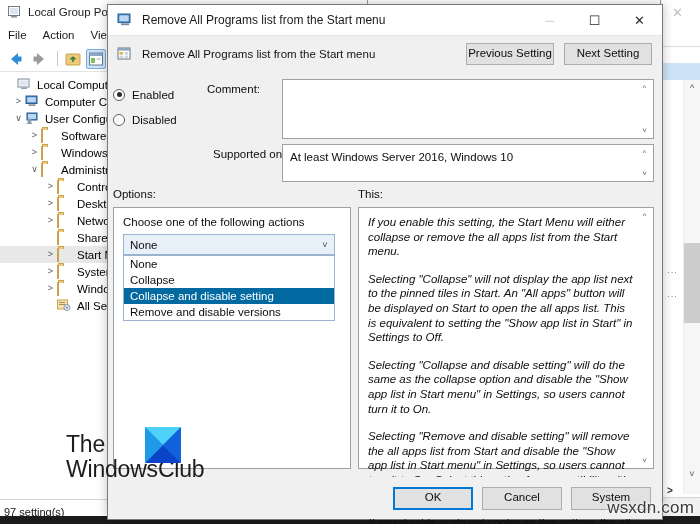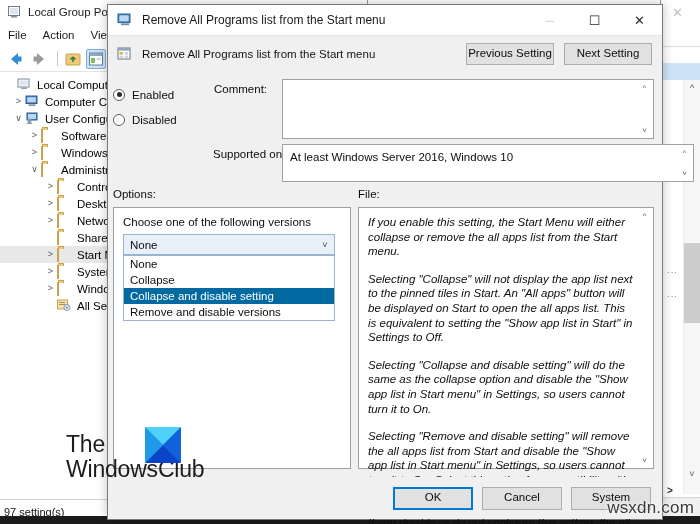--- a/index.html
+++ b/index.html
@@ -409,33 +409,33 @@
     border-radius: 50%;
   }
   .radio-label { font-size: 11.5px; color: #0d0d0d; }
 
   .lbl {
     position: absolute;
     font-size: 11.5px;
     color: #0d0d0d;
     white-space: nowrap;
   }
-  .lbl-comment { left: 106px; top: 12px; }
+  .lbl-comment { left: 99px; top: 12px; }
   .lbl-supported { left: 105px; top: 77px; }
   .lbl-options { left: 5px; top: 117px; }
   .lbl-help { left: 250px; top: 117px; }
 
   .field {
     position: absolute;
     background: #ffffff;
     border: 1px solid #a0a0a0;
     box-sizing: border-box;
   }
   .fld-comment { left: 174px; top: 8px; width: 372px; height: 60px; }
-  .fld-supported { left: 174px; top: 73px; width: 412px; height: 38px; }
+  .fld-supported { left: 174px; top: 73px; width: 372px; height: 38px; }
   .fld-supported .txt {
     position: absolute;
     left: 7px; top: 6px;
     font-size: 11.5px;
     color: #0d0d0d;
     white-space: nowrap;
   }
   .sb-v {
     position: absolute;
     right: 1px; top: 1px; bottom: 1px;
@@ -809,24 +809,24 @@
       <div class="lbl lbl-supported">Supported on:</div>
       <div class="field fld-supported">
         <span class="txt">At least Windows Server 2016, Windows 10</span>
         <div class="sb-v">
           <span class="up">^</span>
           <span class="dn">˅</span>
         </div>
       </div>
 
       <div class="lbl lbl-options">Options:</div>
-      <div class="lbl lbl-help">File:</div>
+      <div class="lbl lbl-help">This:</div>
 
       <div class="panel panel-options">
-        <div class="opt-caption">Choose one of the following versions</div>
+        <div class="opt-caption">Choose one of the following actions</div>
 
         <div class="combo">
           <span class="val">None</span>
           <span class="chev">˅</span>
         </div>
 
         <div class="dropdown">
           <div class="ddi">None</div>
           <div class="ddi">Collapse</div>
           <div class="ddi hl">Collapse and disable setting</div>

